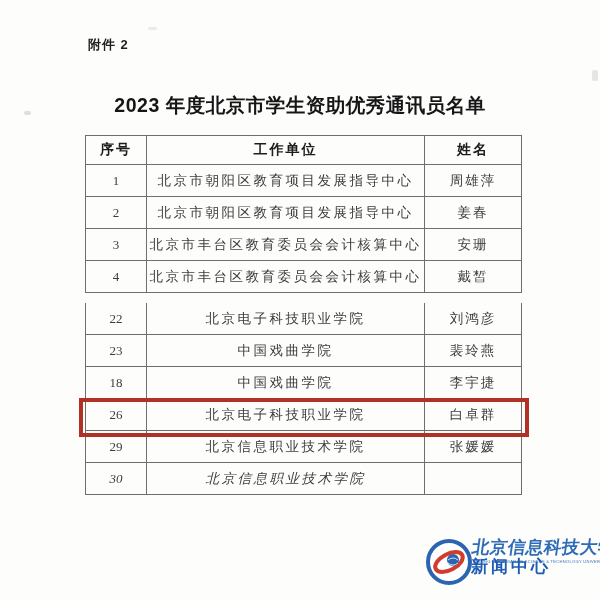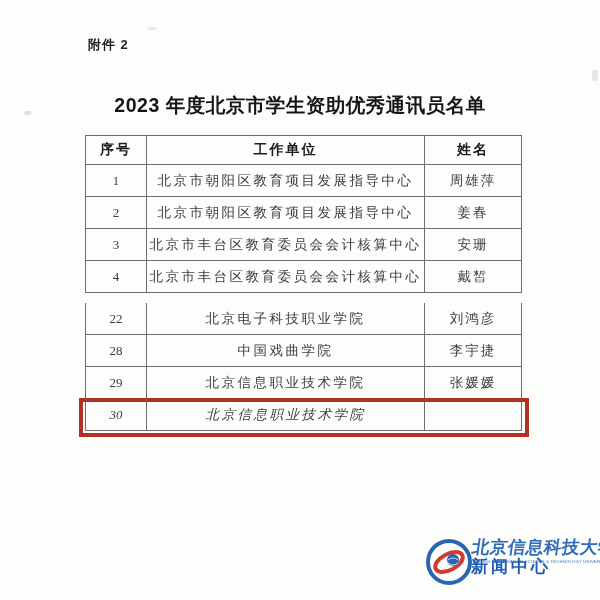--- a/index.html
+++ b/index.html
@@ -122,23 +122,33 @@
       <col style="width:278px">
       <col style="width:97px">
     </colgroup>
   <tbody>
       <tr class="body">
     <td class="c-no">22</td>
     <td class="c-org">北京电子科技职业学院</td>
     <td class="c-name">刘鸿彦</td>
   </tr>
   <tr class="body">
-    <td class="c-no">28</td>
+    <td class="c-no">23</td>
+    <td class="c-org">中国戏曲学院</td>
+    <td class="c-name">裴玲燕</td>
+  </tr>
+  <tr class="body">
+    <td class="c-no">18</td>
     <td class="c-org">中国戏曲学院</td>
     <td class="c-name">李宇捷</td>
+  </tr>
+  <tr class="body">
+    <td class="c-no">26</td>
+    <td class="c-org">北京电子科技职业学院</td>
+    <td class="c-name">白卓群</td>
   </tr>
   <tr class="body">
     <td class="c-no">29</td>
     <td class="c-org">北京信息职业技术学院</td>
     <td class="c-name">张媛媛</td>
   </tr>
   <tr class="body">
     <td class="c-no">30</td>
     <td class="c-org">北京信息职业技术学院</td>
     <td class="c-name"></td>

